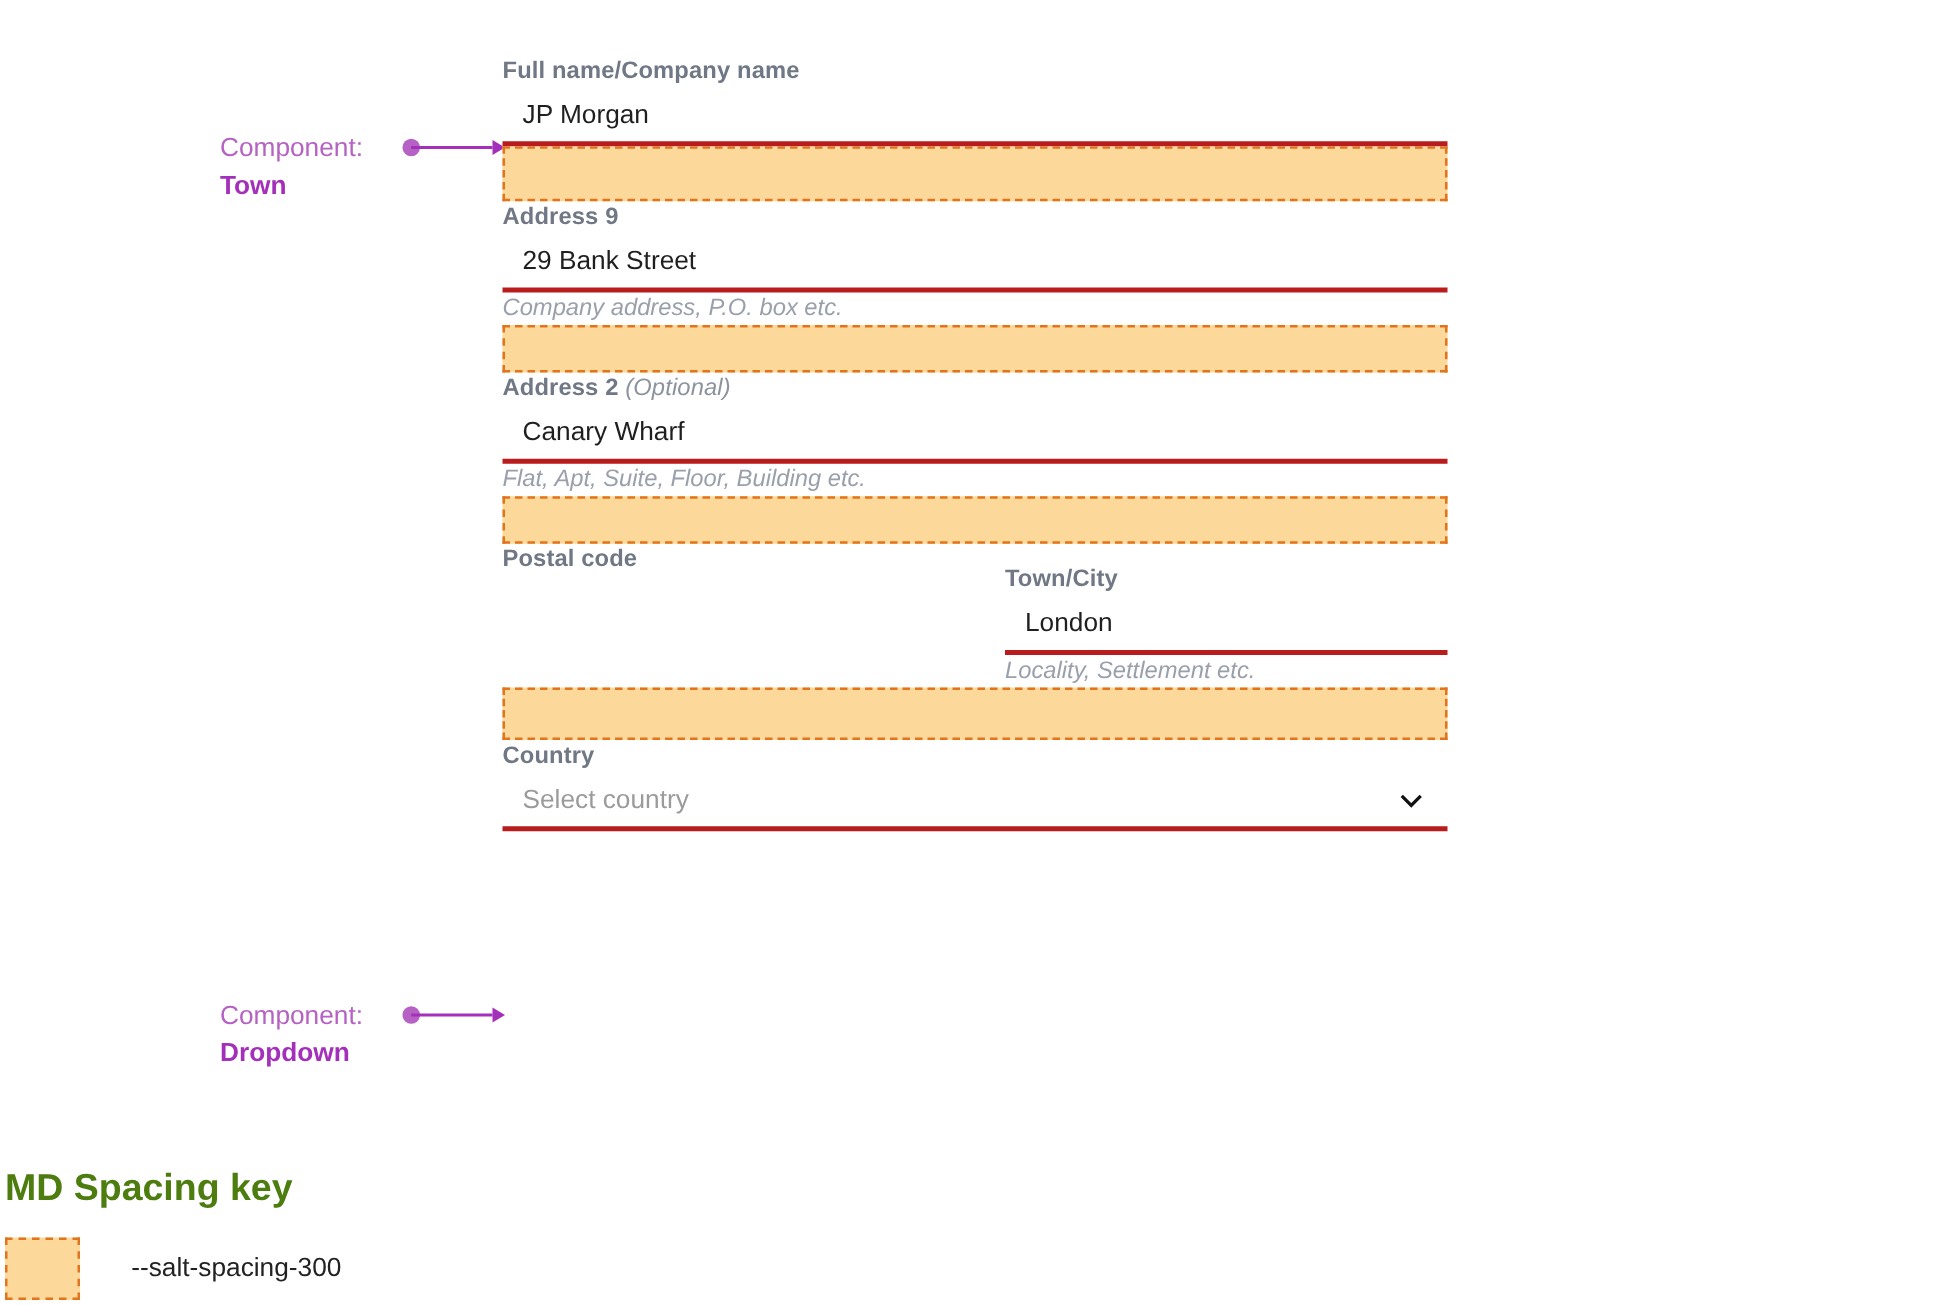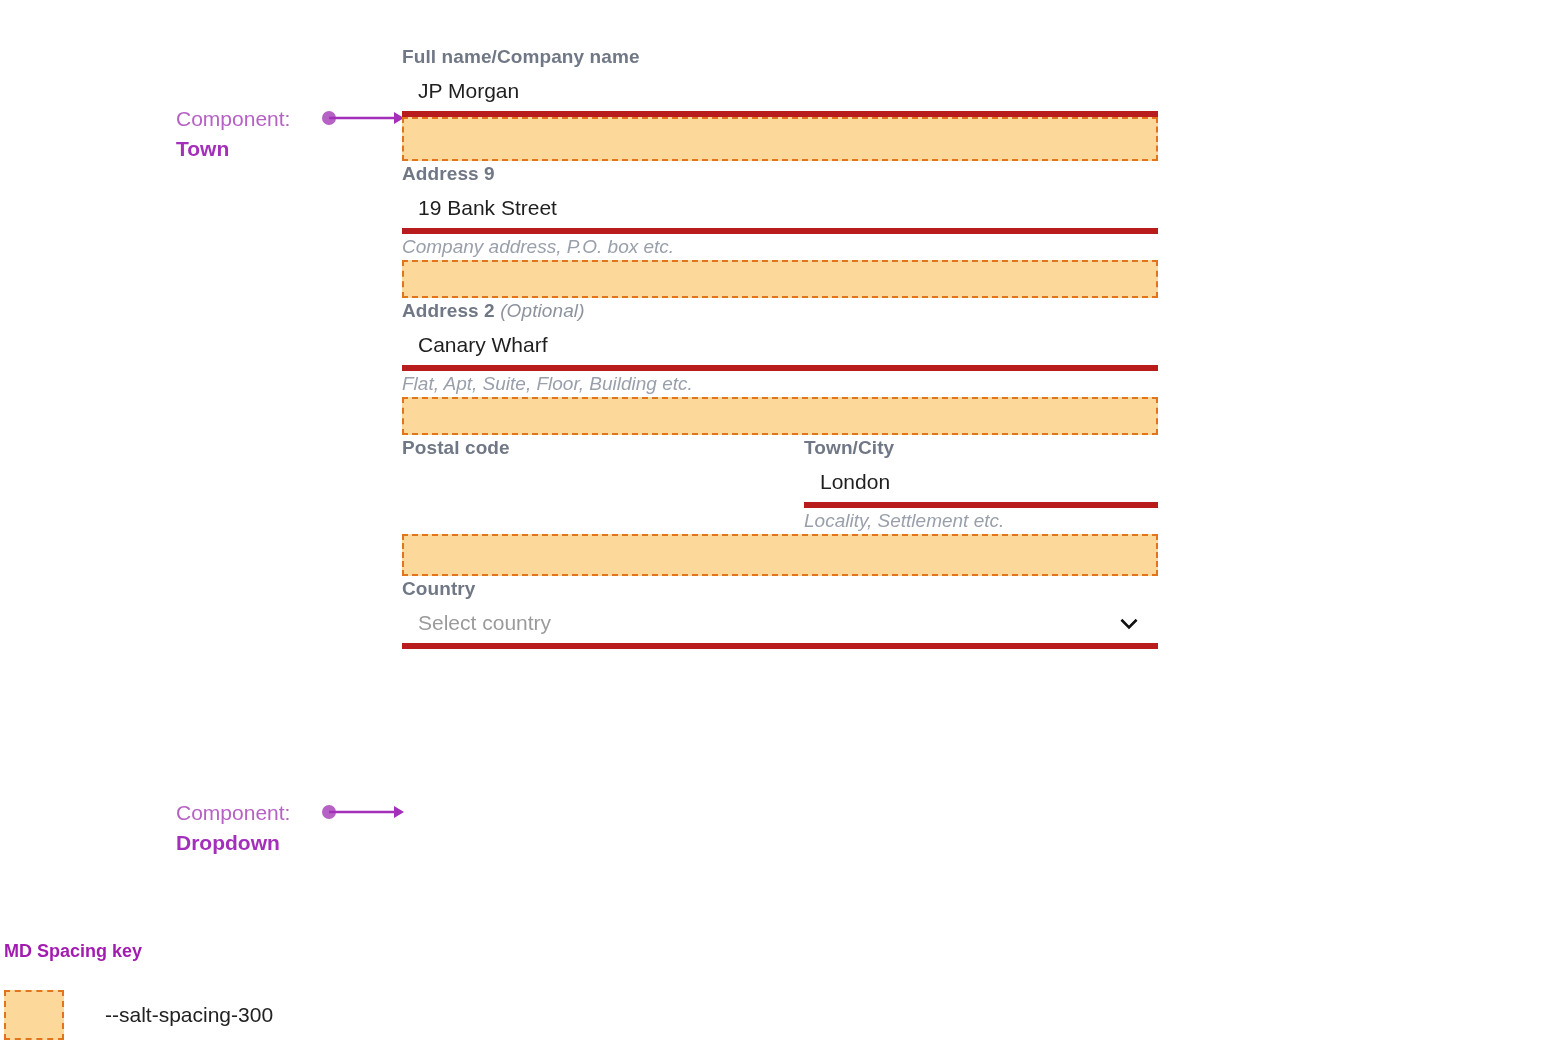--- a/index.html
+++ b/index.html
@@ -48,21 +48,21 @@
     line-height: 26px;
     white-space: nowrap;
   }
 
   .input {
     position: relative;
     width: 100%;
     height: 47px;
     background: #ffffff;
     border: none;
-    border-bottom: 6px solid #b91c1c;
+    border-bottom: 4px solid #b91c1c;
     display: flex;
     align-items: center;
     padding: 0 16px;
     font-size: 21px;
     color: #1f1f1f;
     font-family: "Liberation Sans", sans-serif;
   }
   .input .value { line-height: 1; }
   .input .placeholder { color: #9b9b9b; }
 
@@ -85,21 +85,21 @@
   }
   .spacer.h38 { height: 38px; }
   .spacer.h42 { height: 42px; }
 
   
   .row2 {
     display: flex;
     width: 100%;
   }
   .col-a { width: 354px; }
-  .col-b { width: 354px; margin-left: 48px; }
+  .col-b { width: 354px; margin-left: 48px; margin-top: 16px; }
 
   
   .annot {
     position: absolute;
     color: #b661c4;
     font-size: 21px;
     line-height: 30px;
     text-align: left;
     white-space: nowrap;
   }
@@ -115,23 +115,23 @@
     overflow: visible;
   }
 
   
   .legend {
     position: absolute;
     left: 0;
     top: 934px;
   }
   .legend-title {
-    font-size: 18px;
+    font-size: 30px;
     font-weight: 700;
-    color: #a21caf;
+    color: #4d7c0f;
     line-height: 34px;
     padding-left: 4px;
   }
   .legend-row {
     display: flex;
     align-items: center;
     margin-top: 22px;
   }
   .legend-swatch {
     width: 60px;
@@ -174,21 +174,21 @@
   <div class="form-col">
 
     <div class="field-label">Full name/Company name</div>
     <div class="input">
       <span class="value">JP Morgan</span>
     </div>
     <div class="spacer"></div>
 
     <div class="field-label">Address 9</div>
     <div class="input">
-      <span class="value">19 Bank Street</span>
+      <span class="value">29 Bank Street</span>
     </div>
     <div class="helper-text">Company address, P.O. box etc.</div>
     <div class="spacer h38"></div>
 
     <div class="field-label">
       <span>Address 2</span>
       <span class="optional">(Optional)</span>
     </div>
     <div class="input">
       <span class="value">Canary Wharf</span>

